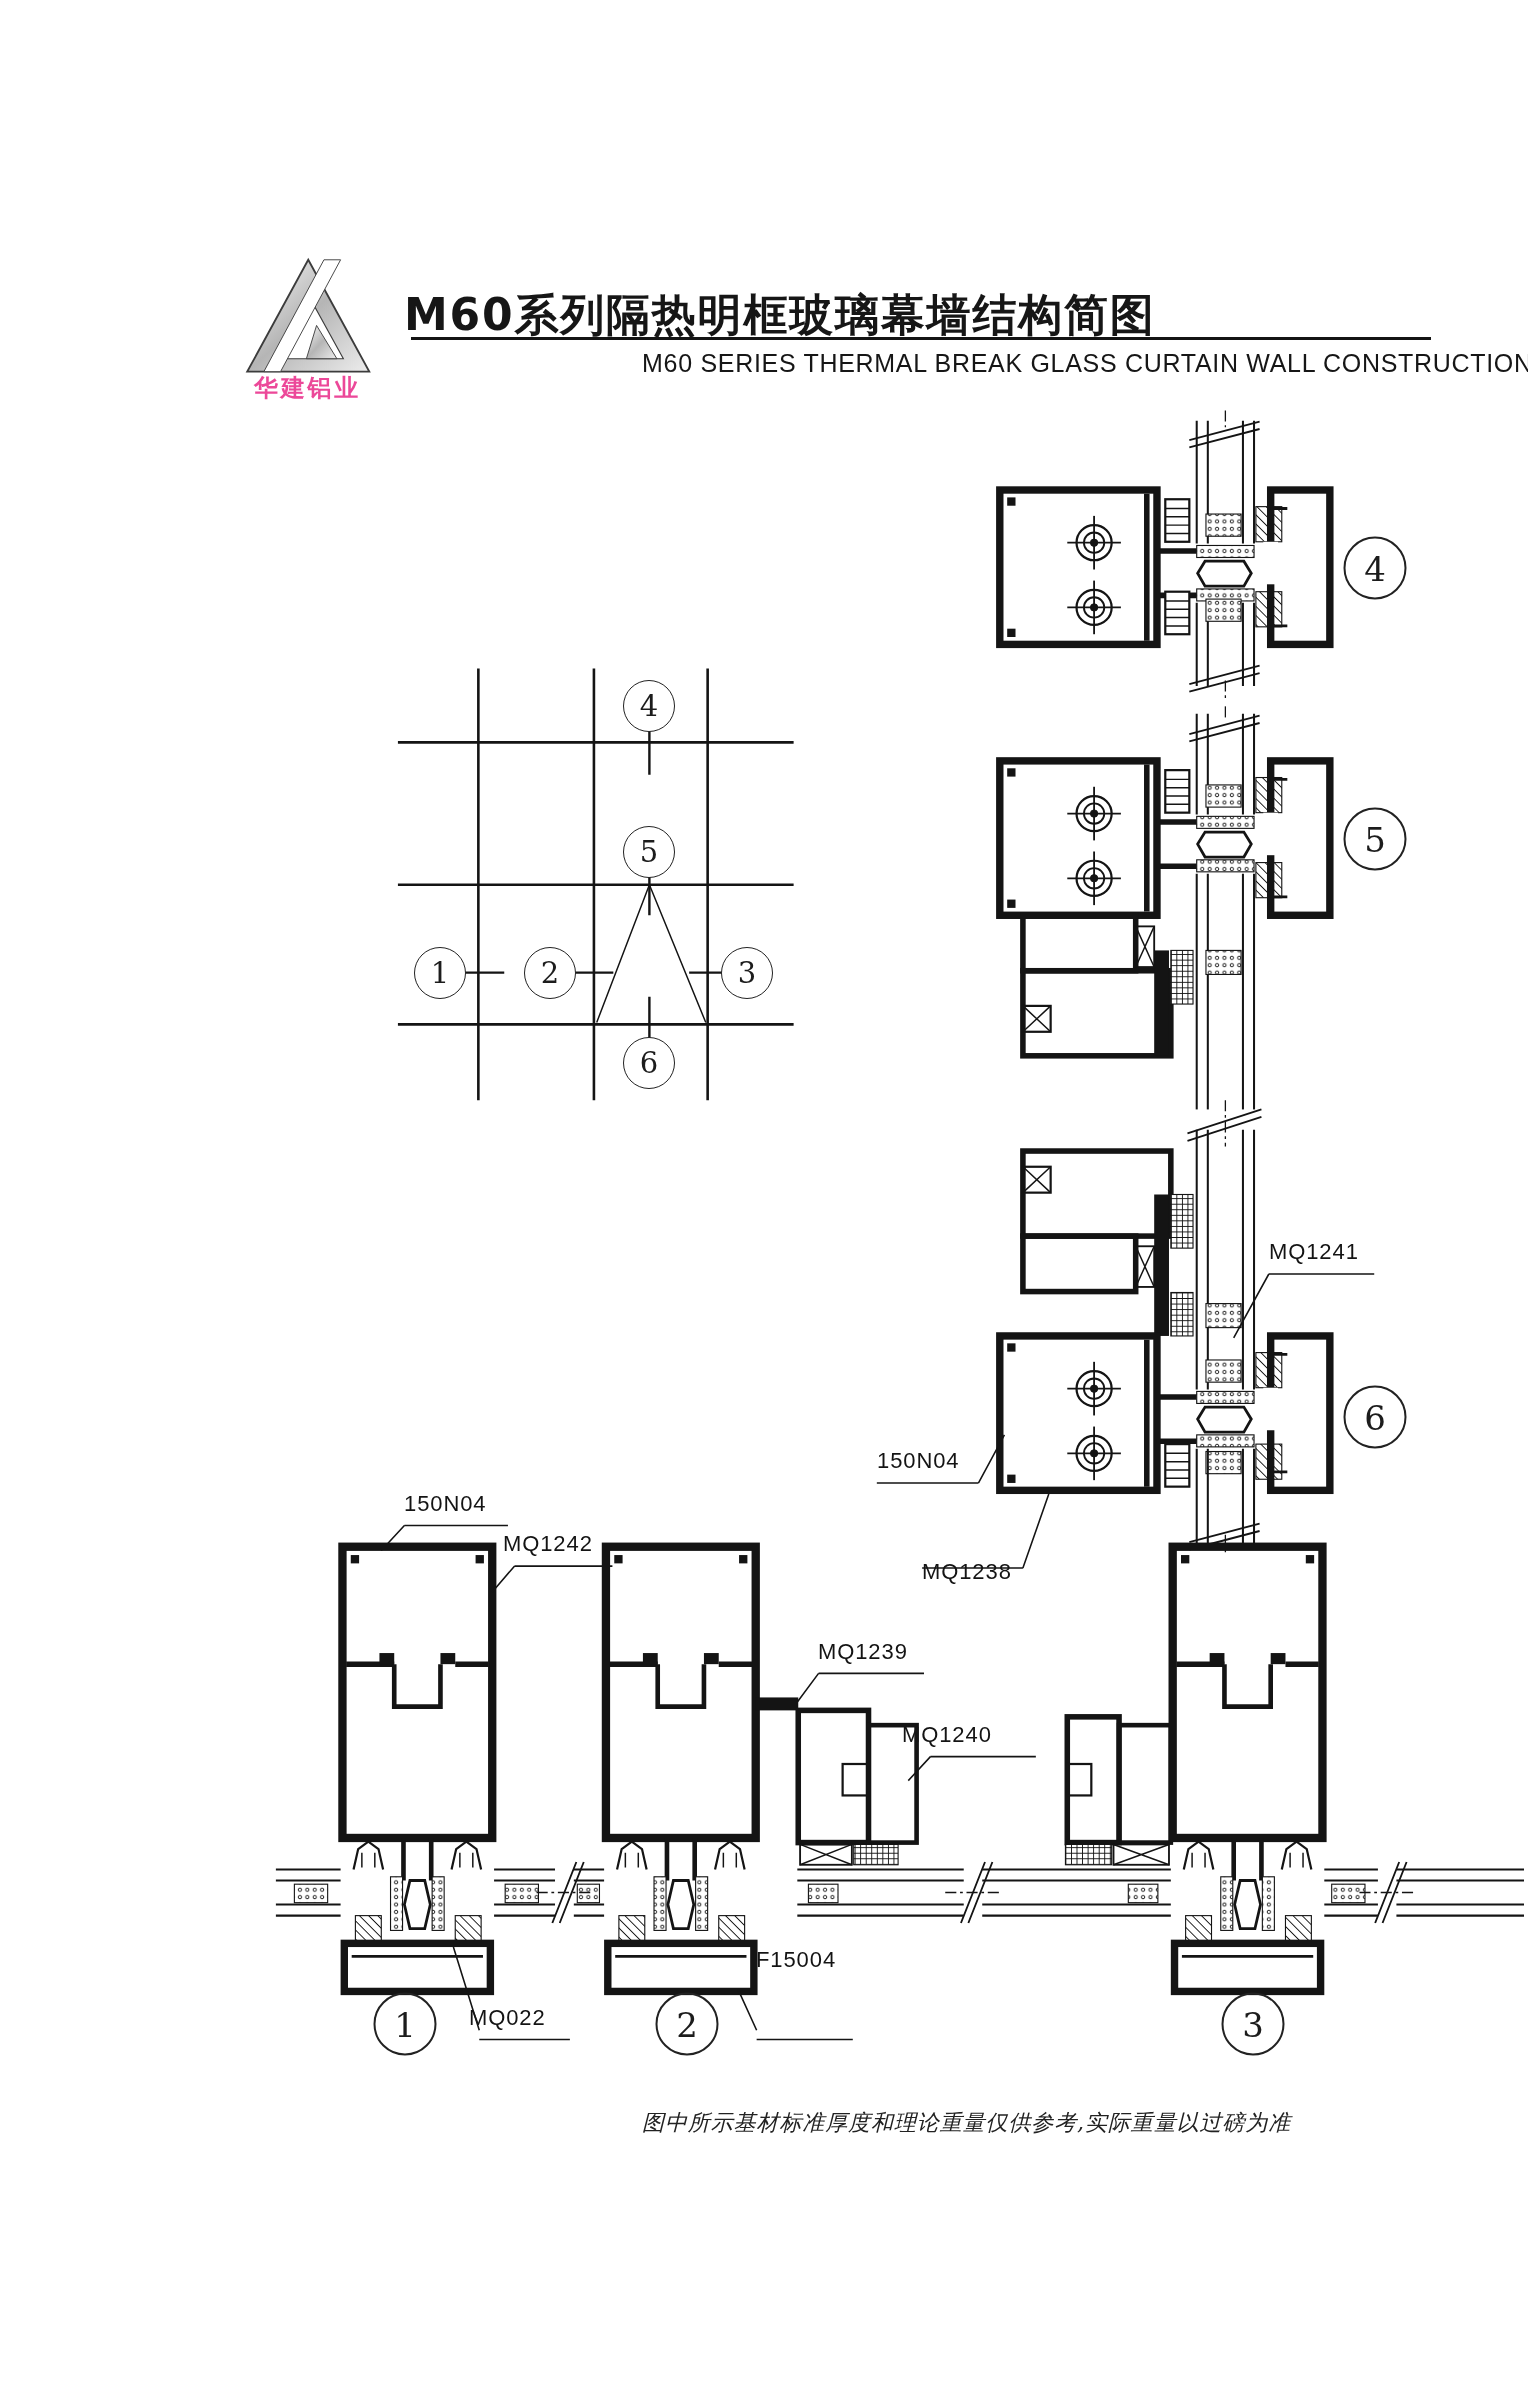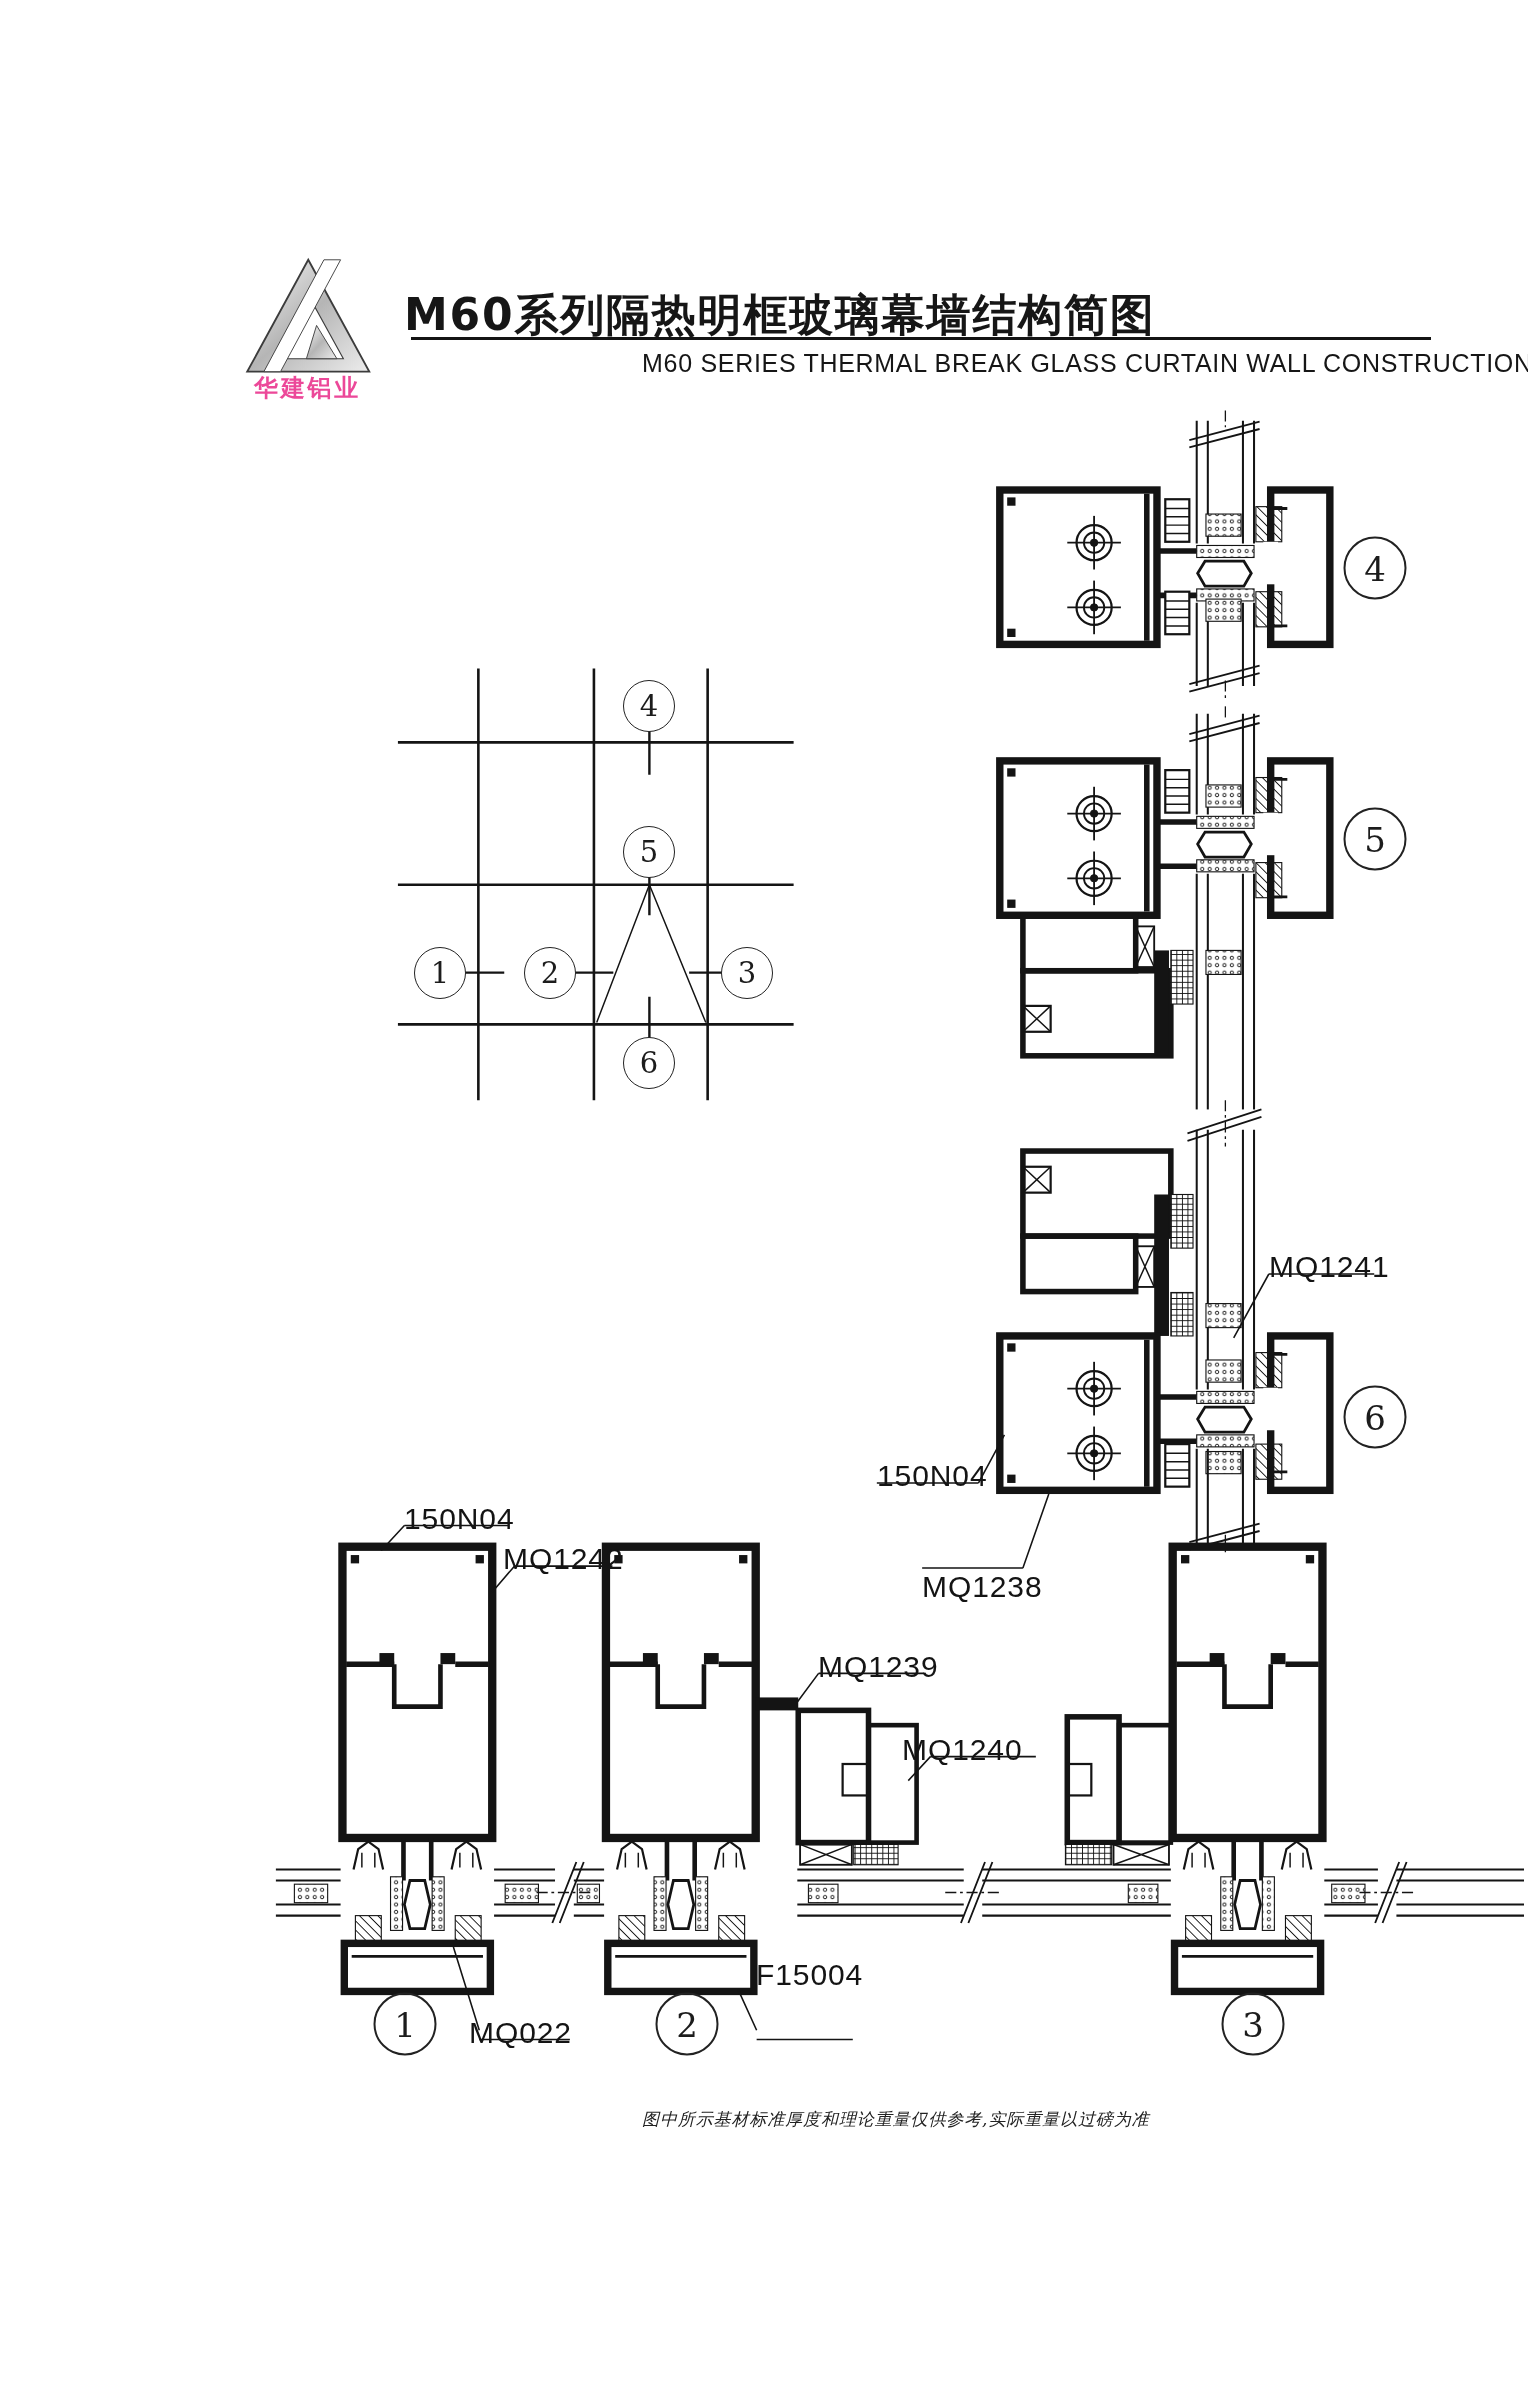--- a/index.html
+++ b/index.html
@@ -6,28 +6,28 @@
   .page{position:relative;width:1529px;height:2401px;background:#ffffff;margin:0 auto;
         font-family:"Liberation Sans",sans-serif;color:#161616;overflow:hidden;}
   .art{position:absolute;left:0;top:0;}
   .title{position:absolute;left:388px;top:270px;font-size:44px;font-weight:700;
          letter-spacing:1.8px;white-space:nowrap;font-family:"DejaVu Sans",sans-serif;}
   .rule{position:absolute;left:411px;top:337px;width:1020px;height:2.8px;background:#141414;}
   .subtitle{position:absolute;left:642px;top:349px;font-size:25px;letter-spacing:0.7px;
             white-space:nowrap;font-family:"Liberation Sans",sans-serif;}
   .logo-text{position:absolute;left:231px;top:372px;width:153px;text-align:center;
              font-size:24px;font-weight:700;color:#ec4899;letter-spacing:2.8px;white-space:nowrap;}
-  .lbl{position:absolute;font-size:30px;letter-spacing:0.9px;color:#141414;white-space:nowrap;
-       font-family:"Liberation Sans",sans-serif;margin-top:11px;}
+  .lbl{position:absolute;font-size:22px;letter-spacing:0.9px;color:#141414;white-space:nowrap;
+       font-family:"Liberation Sans",sans-serif;}
   .co{position:absolute;border-radius:50%;border:1.8px solid #222;background:transparent;
       display:flex;align-items:center;justify-content:center;transform:translate(-50%,-50%);
       font-family:"DejaVu Serif",serif;color:#1c1c1c;}
   .co.kp{width:50px;height:50px;font-size:29px;border-width:1.7px;background:#fff;}
   .co.det{width:59px;height:59px;font-size:34px;border-width:2.3px;}
-  .footnote{position:absolute;left:642px;top:2108px;font-size:17px;letter-spacing:0.9px;
+  .footnote{position:absolute;left:642px;top:2108px;font-size:22px;letter-spacing:0.9px;
             font-family:"DejaVu Serif",serif;font-style:italic;color:#222;white-space:nowrap;}
 </style>
 </head>
 <body>
 
 <div class="page">
 
   <svg class="art" width="1529" height="2401" viewBox="0 0 1653 2597">
     <defs>
       <linearGradient id="gSilver" x1="0" y1="0" x2="1" y2="1">

